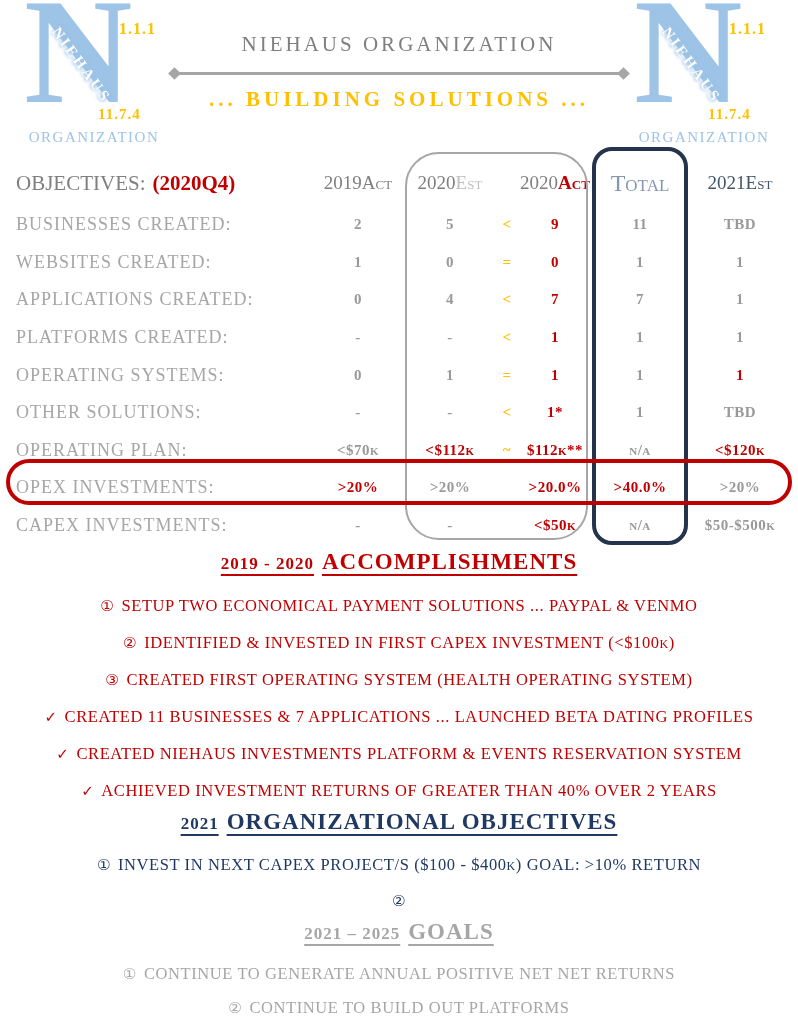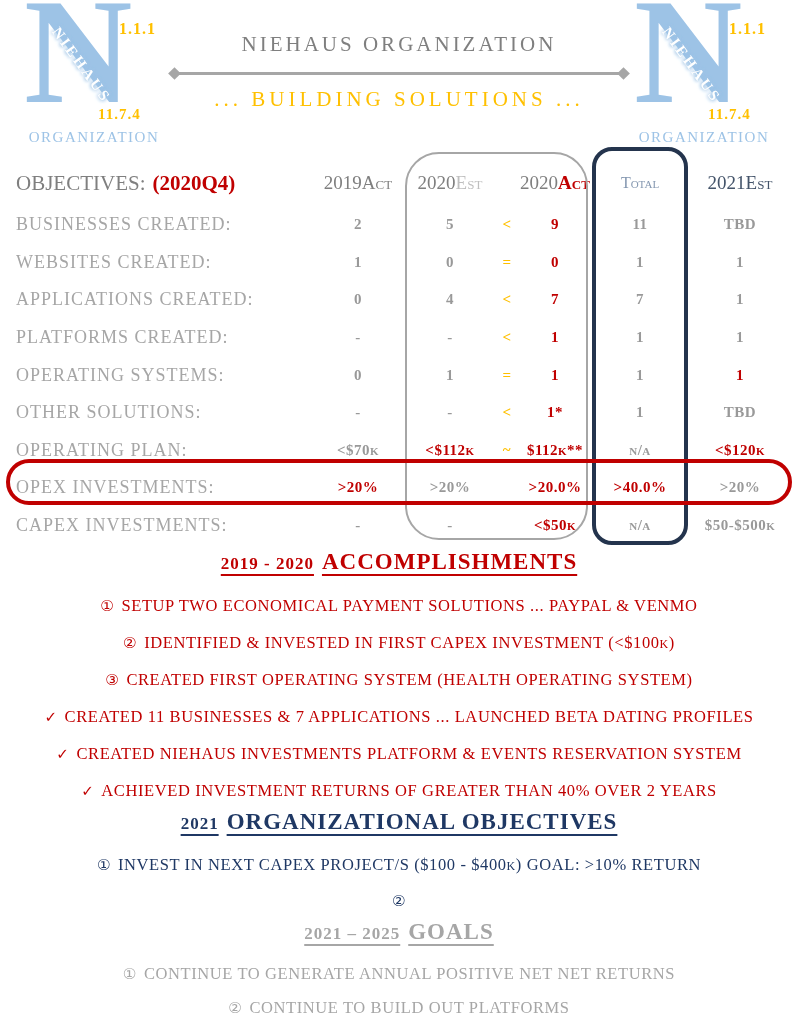--- a/index.html
+++ b/index.html
@@ -19,38 +19,38 @@
   .logo .vbottom{position:absolute;left:88px;top:98px;color:#FFC000;font-weight:bold;font-size:15px;letter-spacing:1px;}
   .logo .org{position:absolute;left:0;right:0;top:121px;text-align:center;color:#9DC3E6;
              font-size:15px;letter-spacing:1.5px;}
 
   
   .center-head{position:absolute;left:170px;top:32px;width:458px;text-align:center;}
   .main-title{font-size:21px;color:#7F7F7F;letter-spacing:3px;white-space:nowrap;font-variant:small-caps;}
   .divider{margin-top:12px;display:flex;align-items:center;}
   .divider .line{flex:1;height:3px;background:#A6A6A6;}
   .divider .dmd{width:9px;height:9px;background:#A6A6A6;transform:rotate(45deg);flex:0 0 auto;}
-  .tagline{margin-top:9px;font-size:21px;color:#FFC000;font-weight:normal;letter-spacing:4px;white-space:nowrap;}
+  .tagline{margin-top:9px;font-size:21px;color:#FFC000;font-weight:bold;letter-spacing:4px;white-space:nowrap;}
 
   
   .objtable{position:absolute;left:10px;top:160px;width:780px;display:grid;
             grid-template-columns:300px 96px 88px 26px 70px 100px 100px;
             grid-template-rows:46px repeat(9,37.6px);}
   .cell{display:flex;align-items:center;justify-content:center;font-variant:small-caps;}
   .cell.label{justify-content:flex-start;padding-left:6px;font-size:18px;color:#A6A6A6;letter-spacing:1px;white-space:nowrap;}
   .cell.v{font-size:15px;font-weight:bold;letter-spacing:.5px;}
   .g{color:#999999;}
   .r{color:#C00000;}
   .gold{color:#FFC000;font-size:17px;}
   .h-obj{justify-content:flex-start;padding-left:6px;font-size:21px;color:#7F7F7F;gap:7px;white-space:nowrap;}
   .h-obj .q{color:#C00000;font-weight:bold;}
   .h{font-size:19px;color:#7F7F7F;white-space:nowrap;}
   .h .lt{color:#BFBFBF;}
   .h .rd{color:#C00000;font-weight:bold;}
-  .h-total{font-size:16px;color:#8497B0;}
+  .h-total{font-size:24px;color:#8497B0;}
   .h-2021{font-size:19px;color:#44546A;}
 
   
   .rect{position:absolute;box-sizing:border-box;pointer-events:none;}
   .rect-gray{left:405px;top:152px;width:183px;height:388px;border:2px solid #A6A6A6;border-radius:34px;}
   .rect-navy{left:592px;top:147px;width:96px;height:398px;border:4px solid #24344D;border-radius:20px;}
   .rect-red{left:6px;top:459px;width:786px;height:46px;border:4px solid #C00000;border-radius:24px;}
 
   
   .sections{position:absolute;left:0;top:549px;width:798px;text-align:center;}

